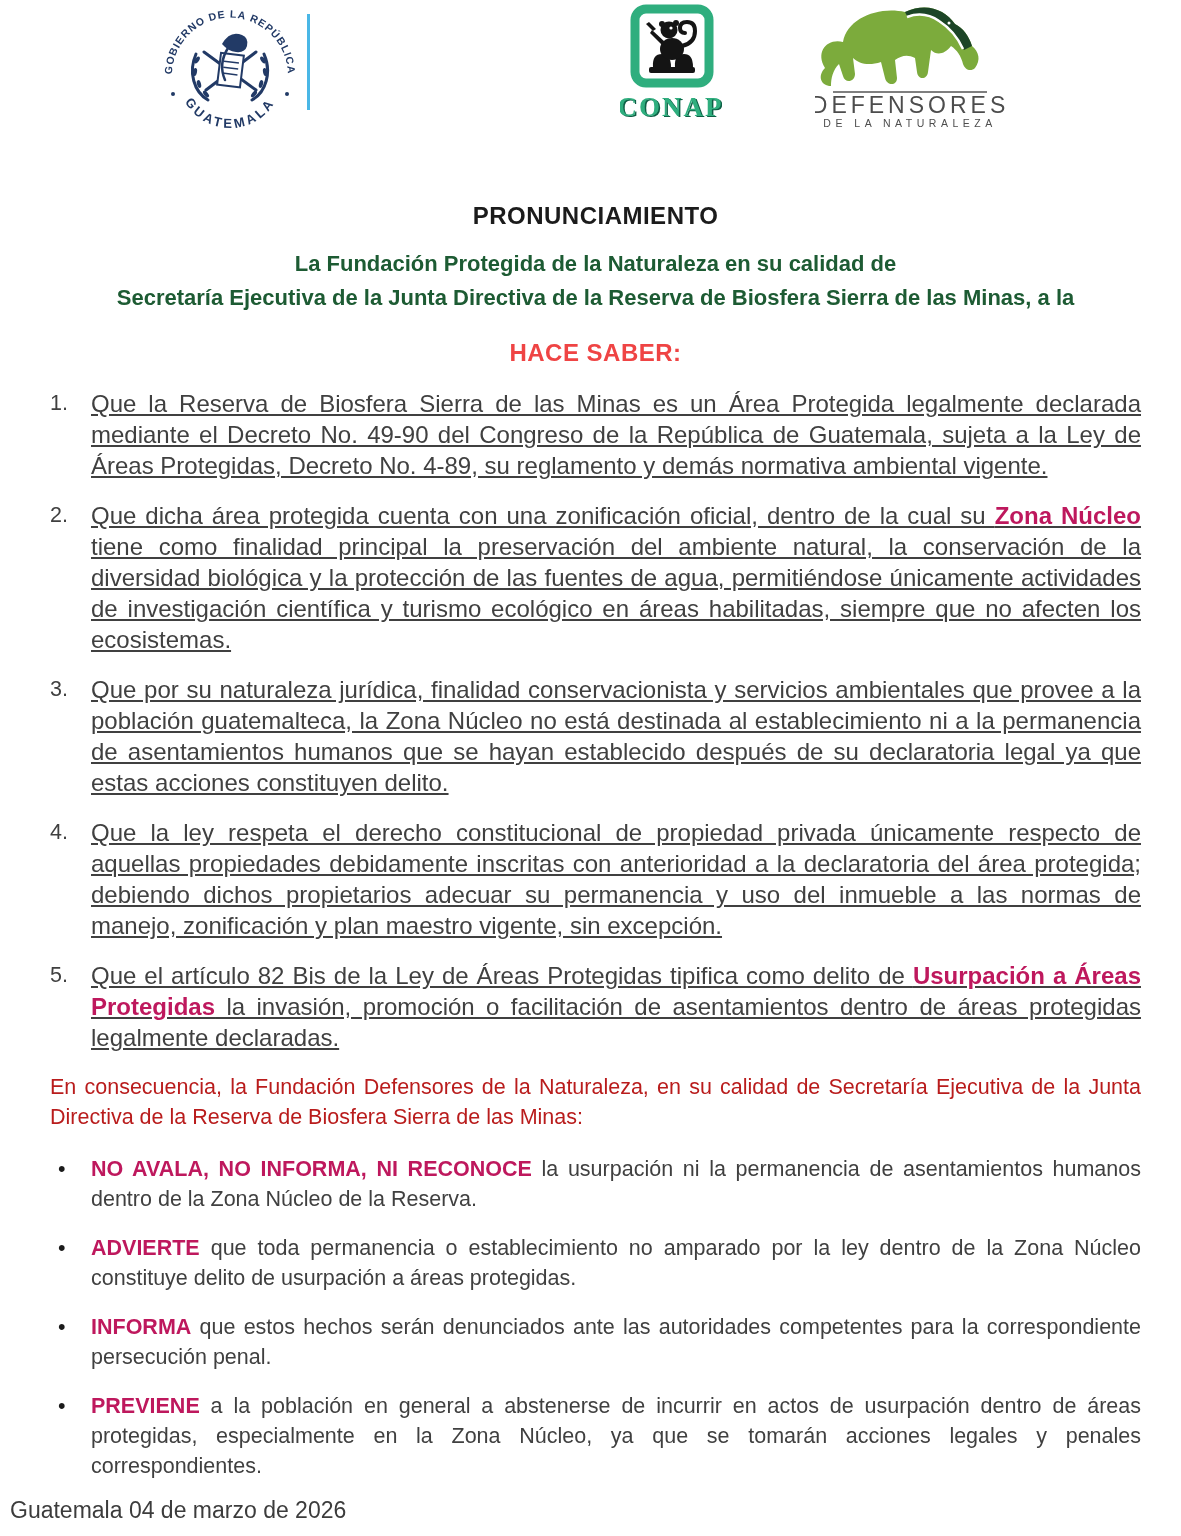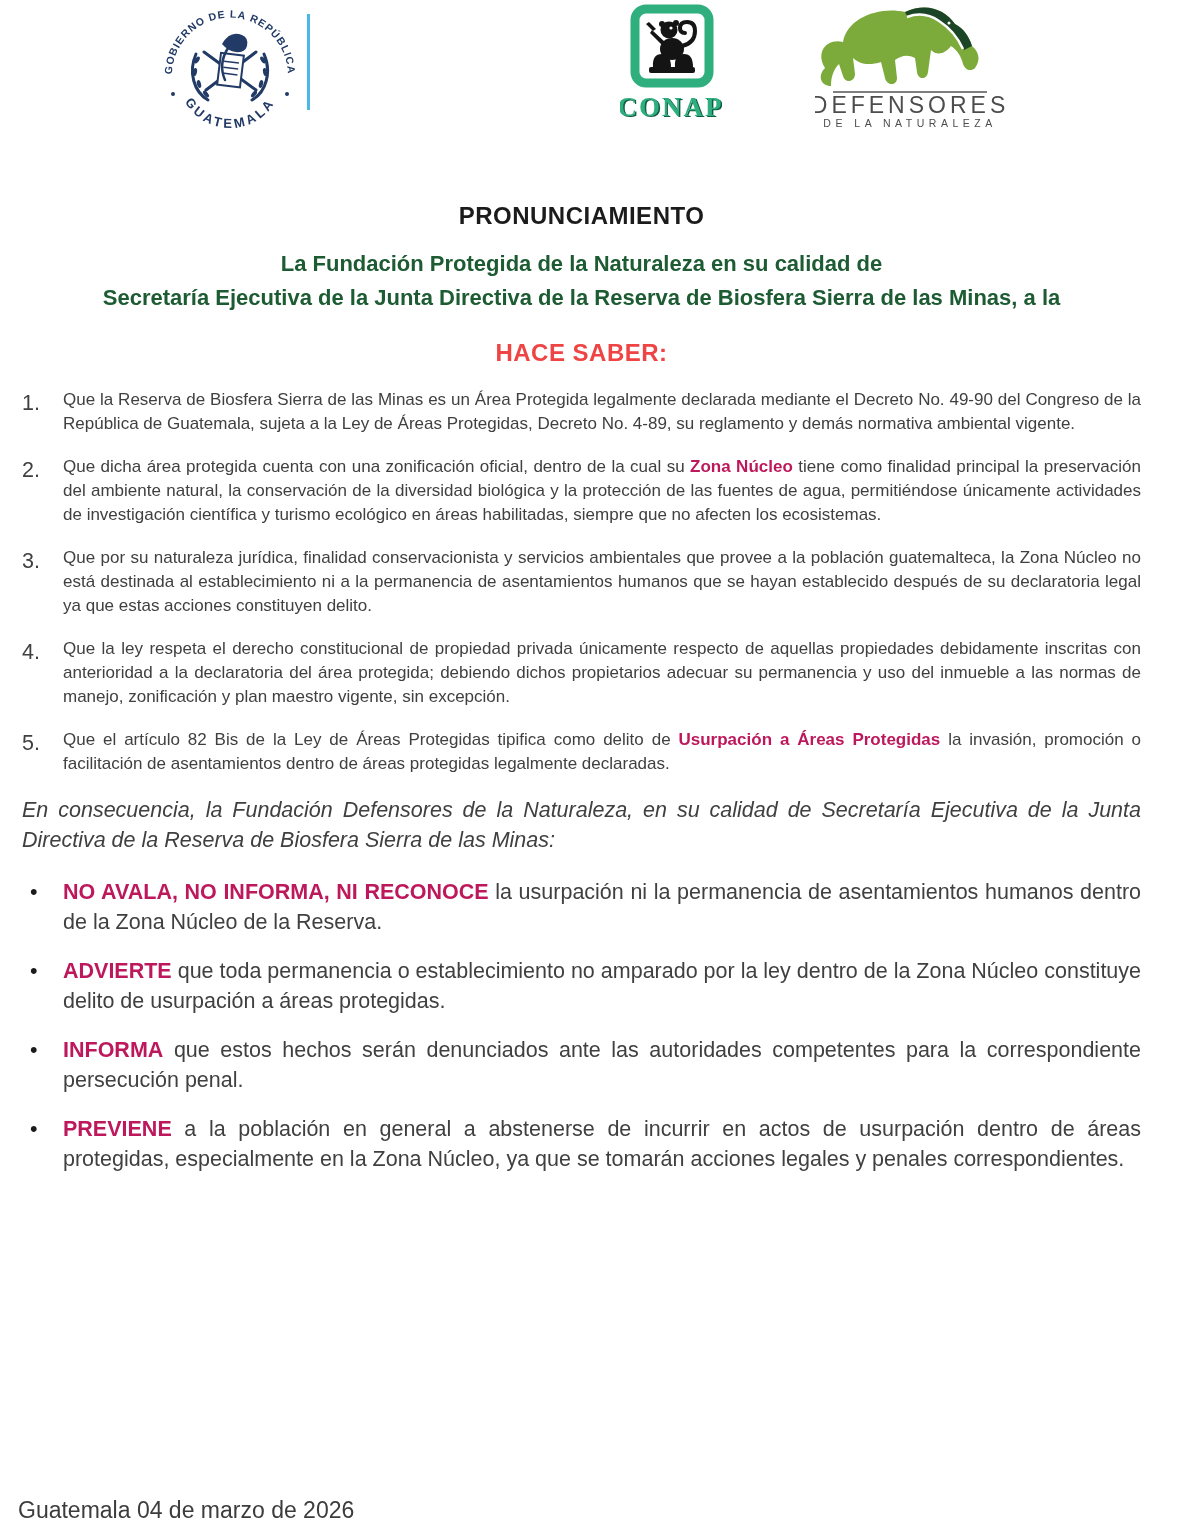--- a/index.html
+++ b/index.html
@@ -14,36 +14,36 @@
   
   .header{position:relative;height:150px;}
   .seal{position:absolute;left:160px;top:2px;width:140px;height:140px;}
   .divider{position:absolute;left:307px;top:14px;width:3px;height:96px;background:#4ab7e6;}
   .conap-word{position:absolute;left:322px;top:33px;color:#223a66;line-height:34px;}
   .conap-word .l1{font-size:28px;font-weight:400;letter-spacing:.5px;}
   .conap-word .l2{font-size:28px;font-weight:700;}
   .conap-logo{position:absolute;left:620px;top:4px;width:102px;height:122px;}
   .def-logo{position:absolute;left:815px;top:0px;width:190px;height:132px;}
   
-  .doc{padding:0 40px 0 22px;}
+  .doc{padding:0 40px 0 22px;margin-left:28px;}
   .title{margin-top:52px;text-align:center;font-size:24px;font-weight:700;color:#1b1b1b;letter-spacing:.5px;}
   .subtitle{margin-top:17px;text-align:center;font-weight:700;color:#1d5b33;font-size:22px;line-height:34px;}
   .subtitle div{white-space:nowrap;}
   .section-heading{margin-top:24px;text-align:center;font-size:24px;font-weight:700;color:#ef4444;letter-spacing:.5px;}
   .list{margin-top:21px;}
   .item{display:flex;margin-bottom:19px;}
   .item .num{width:41px;flex:0 0 41px;font-size:21.5px;line-height:30px;color:#404040;}
-  .item .itext{flex:1;text-align:justify;font-size:17px;line-height:24px;color:#404040;}
+  .item .itext{flex:1;text-align:justify;font-size:24px;line-height:31px;color:#404040;text-decoration:underline;}
   .gb{color:#be185d;font-weight:700;}
-  .closing{font-size:21.5px;line-height:30px;text-align:justify;color:#404040;margin-top:0;font-style:italic;}
+  .closing{font-size:21.5px;line-height:30px;text-align:justify;color:#b91c1c;margin-top:0;}
   .bullets{margin-top:22px;}
   .bullet{display:flex;margin-bottom:19px;}
   .bullet .marker{width:41px;flex:0 0 41px;padding-left:8px;box-sizing:border-box;font-size:21.5px;line-height:30px;color:#1b1b1b;}
   .bullet .btext{flex:1;text-align:justify;font-size:21.5px;line-height:30px;color:#404040;}
-  .footer-date{position:absolute;left:18px;bottom:12px;font-size:23px;color:#3c3c3c;}
+  .footer-date{position:absolute;left:10px;bottom:12px;font-size:23px;color:#3c3c3c;}
 </style>
 </head>
 <body>
 
 <div class="page">
 
   <div class="header">
 
     <svg class="seal" viewBox="0 0 140 140">
       <defs>

